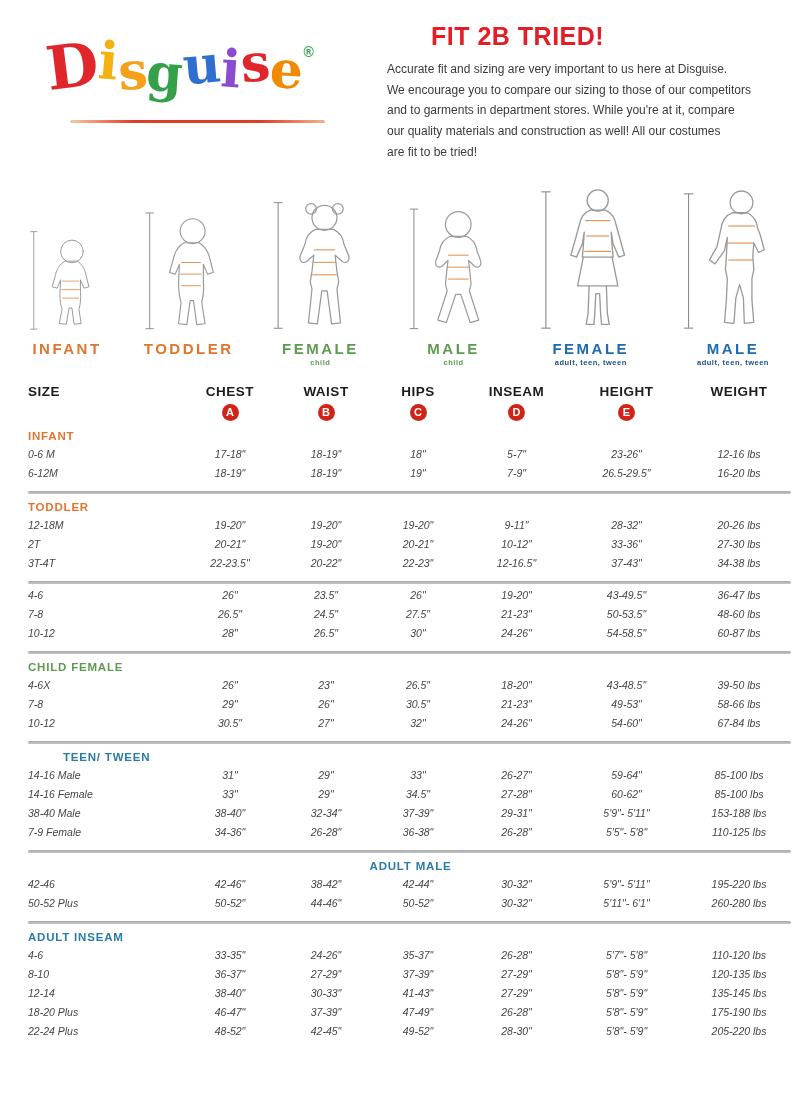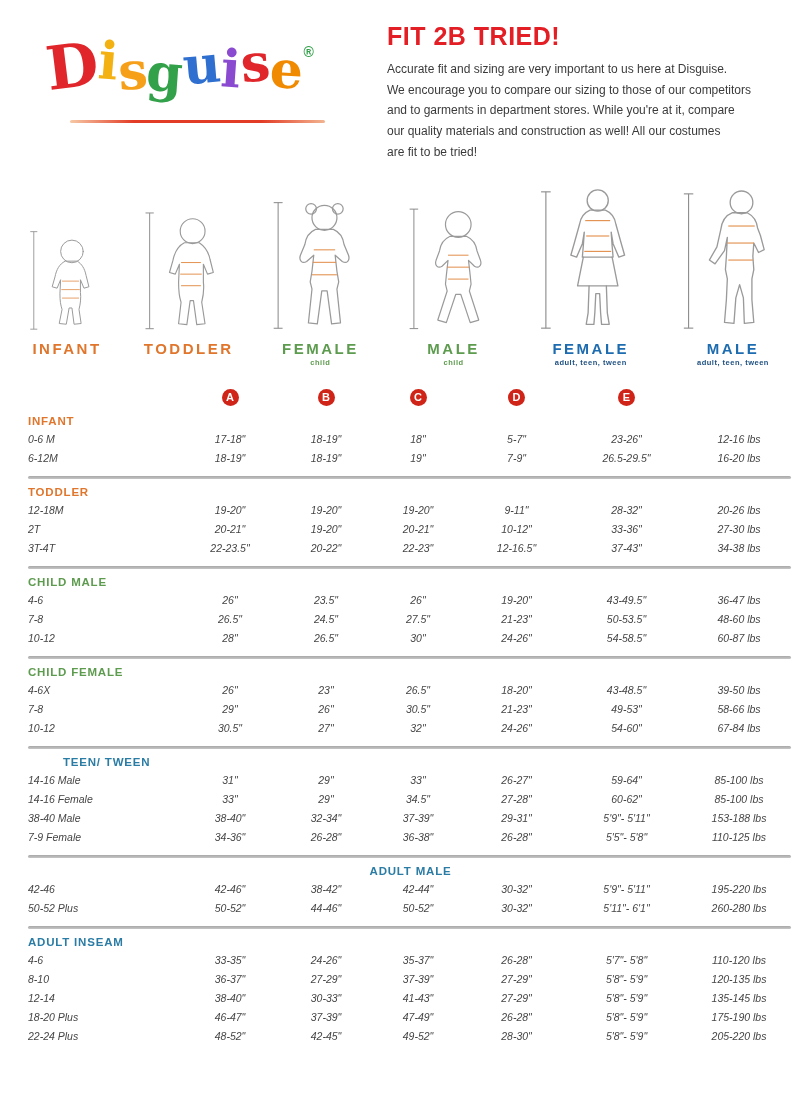--- a/index.html
+++ b/index.html
@@ -56,21 +56,21 @@
 <body>
 
 <div class="page">
 
   <header class="top">
     <div class="logo-wrap">
       <div class="logo-letters" id="logo"><span class="lt lt0" style="color: rgb(225, 38, 43);">D</span><span class="lt lt1" style="color: rgb(243, 178, 17);">i</span><span class="lt lt2" style="color: rgb(245, 160, 24);">s</span><span class="lt lt3" style="color: rgb(51, 160, 74);">g</span><span class="lt lt4" style="color: rgb(47, 111, 208);">u</span><span class="lt lt5" style="color: rgb(138, 75, 209);">i</span><span class="lt lt6" style="color: rgb(225, 38, 43);">s</span><span class="lt lt7" style="color: rgb(240, 138, 0);">e</span><span class="reg" style="color: rgb(51, 160, 74);">®</span></div>
       <div class="logo-underline"></div>
     </div>
     <div class="fit-block">
-      <h1 class="fit-title" style="color: rgb(227, 30, 37);">FIT 2B TRIED!</h1>
+      <h1 class="fit-title" style="color: rgb(227, 30, 37); margin-left: 44px;">FIT 2B TRIED!</h1>
       <p class="fit-body">Accurate fit and sizing are very important to us here at Disguise.
 We encourage you to compare our sizing to those of our competitors
 and to garments in department stores. While you're at it, compare
 our quality materials and construction as well! All our costumes
 are fit to be tried!</p>
     </div>
   </header>
 
   <section class="figures">
 
@@ -212,20 +212,29 @@
             </g>
         </svg>
       </div>
       <div class="fig-label" style="color: rgb(29, 108, 176);">MALE</div>
       <div class="fig-sub" style="color: rgb(29, 79, 128);">adult, teen, tween</div>
     </div>
 
   </section>
 
   <section class="table">
+    <div class="grid thead" id="thead">
+        <div class="th first">SIZE</div>
+        <div class="th">CHEST</div>
+        <div class="th">WAIST</div>
+        <div class="th">HIPS</div>
+        <div class="th">INSEAM</div>
+        <div class="th">HEIGHT</div>
+        <div class="th">WEIGHT</div>
+      </div>
     <div class="grid" id="badges">
         <div></div>
         <div class="badge-cell">
           <span class="badge" style="background: rgb(207, 36, 23);">A</span>
         </div>
         <div class="badge-cell">
           <span class="badge" style="background: rgb(207, 36, 23);">B</span>
         </div>
         <div class="badge-cell">
           <span class="badge" style="background: rgb(207, 36, 23);">C</span>
@@ -286,21 +295,20 @@
             <div class="cell">22-23.5"</div>
             <div class="cell">20-22"</div>
             <div class="cell">22-23"</div>
             <div class="cell">12-16.5"</div>
             <div class="cell">37-43"</div>
             <div class="cell">34-38 lbs</div>
           </div>
         </div>
         <div class="divider" style="background: linear-gradient(rgb(168, 168, 168), rgb(198, 198, 198));"></div>
         <div class="section">
-          <div class="sec-name" style="color: rgb(93, 155, 78);">CHILD MALE</div>
           <div class="grid">
             <div class="cell size">4-6</div>
             <div class="cell">26"</div>
             <div class="cell">23.5"</div>
             <div class="cell">26"</div>
             <div class="cell">19-20"</div>
             <div class="cell">43-49.5"</div>
             <div class="cell">36-47 lbs</div>
           </div>
           <div class="grid">

